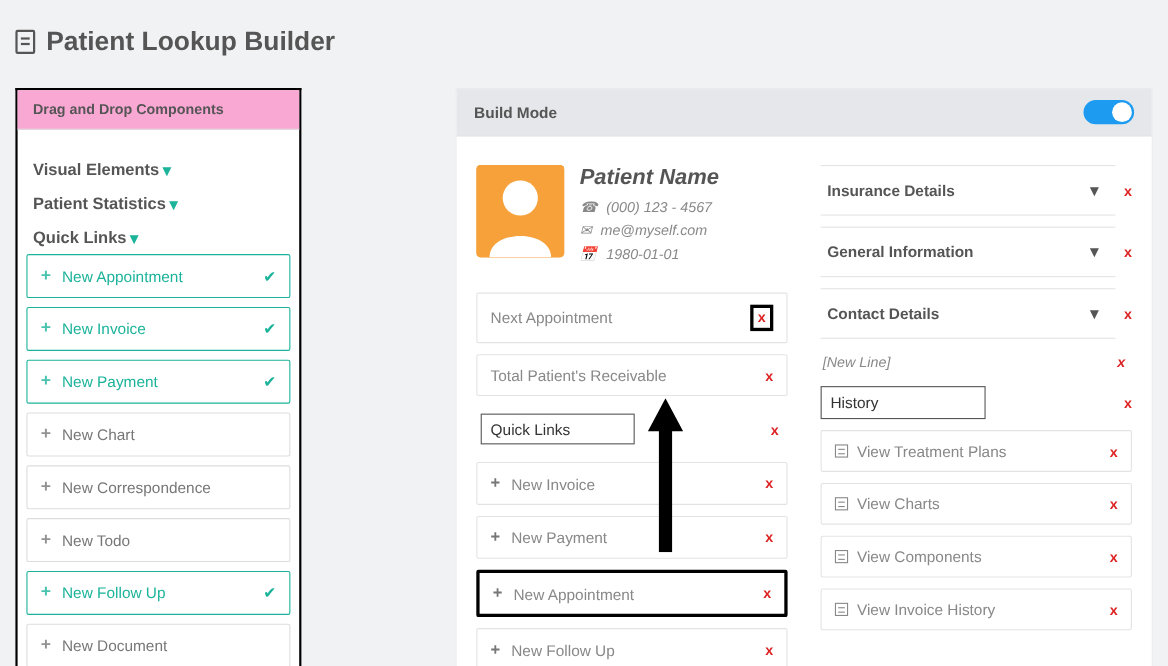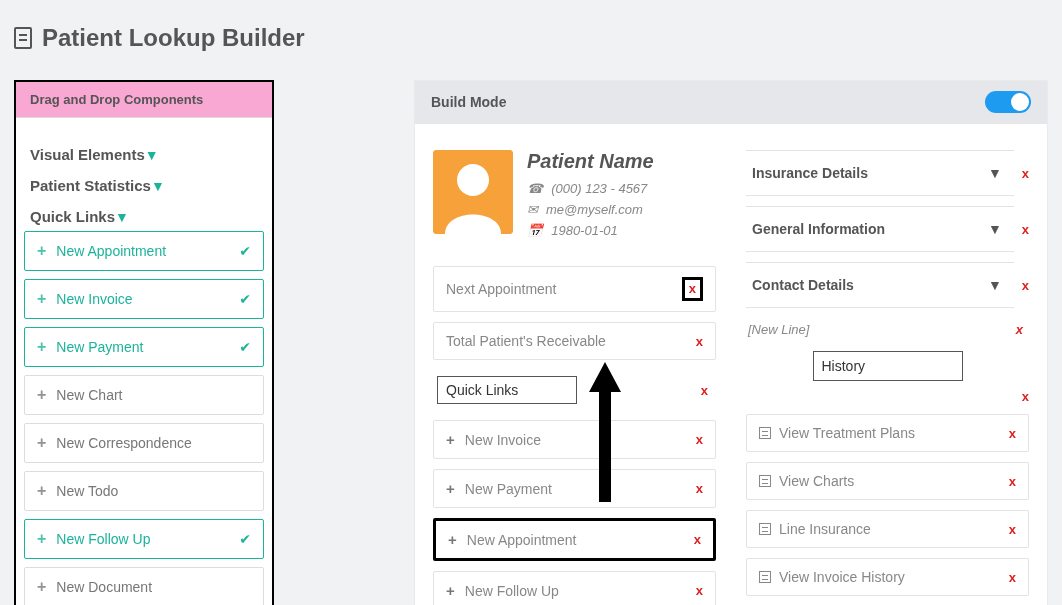--- a/index.html
+++ b/index.html
@@ -274,21 +274,20 @@
     color: #888;
     font-size: 13px;
   }
   .newline-row .label { font-style: italic; }
   .newline-row .out-x { margin-left: auto; font-style: italic; }
   .history-row {
     display: flex;
     align-items: center;
     gap: 8px;
     margin-top: 4px;
-    flex-direction: column;
   }
   .history-row input {
     border: 1px solid #555;
     padding: 6px 8px;
     width: 150px;
     font-size: 14px;
     color: #333;
   }
   .list-icon {
     display: inline-block;
@@ -497,21 +496,21 @@
             <span>View Treatment Plans</span>
             <span class="x">x</span>
           </div>
           <div class="block">
             <span class="list-icon"></span>
             <span>View Charts</span>
             <span class="x">x</span>
           </div>
           <div class="block">
             <span class="list-icon"></span>
-            <span>Line Insurance</span>
+            <span>View Components</span>
             <span class="x">x</span>
           </div>
           <div class="block">
             <span class="list-icon"></span>
             <span>View Invoice History</span>
             <span class="x">x</span>
           </div>
         </div>
 
       </div>

